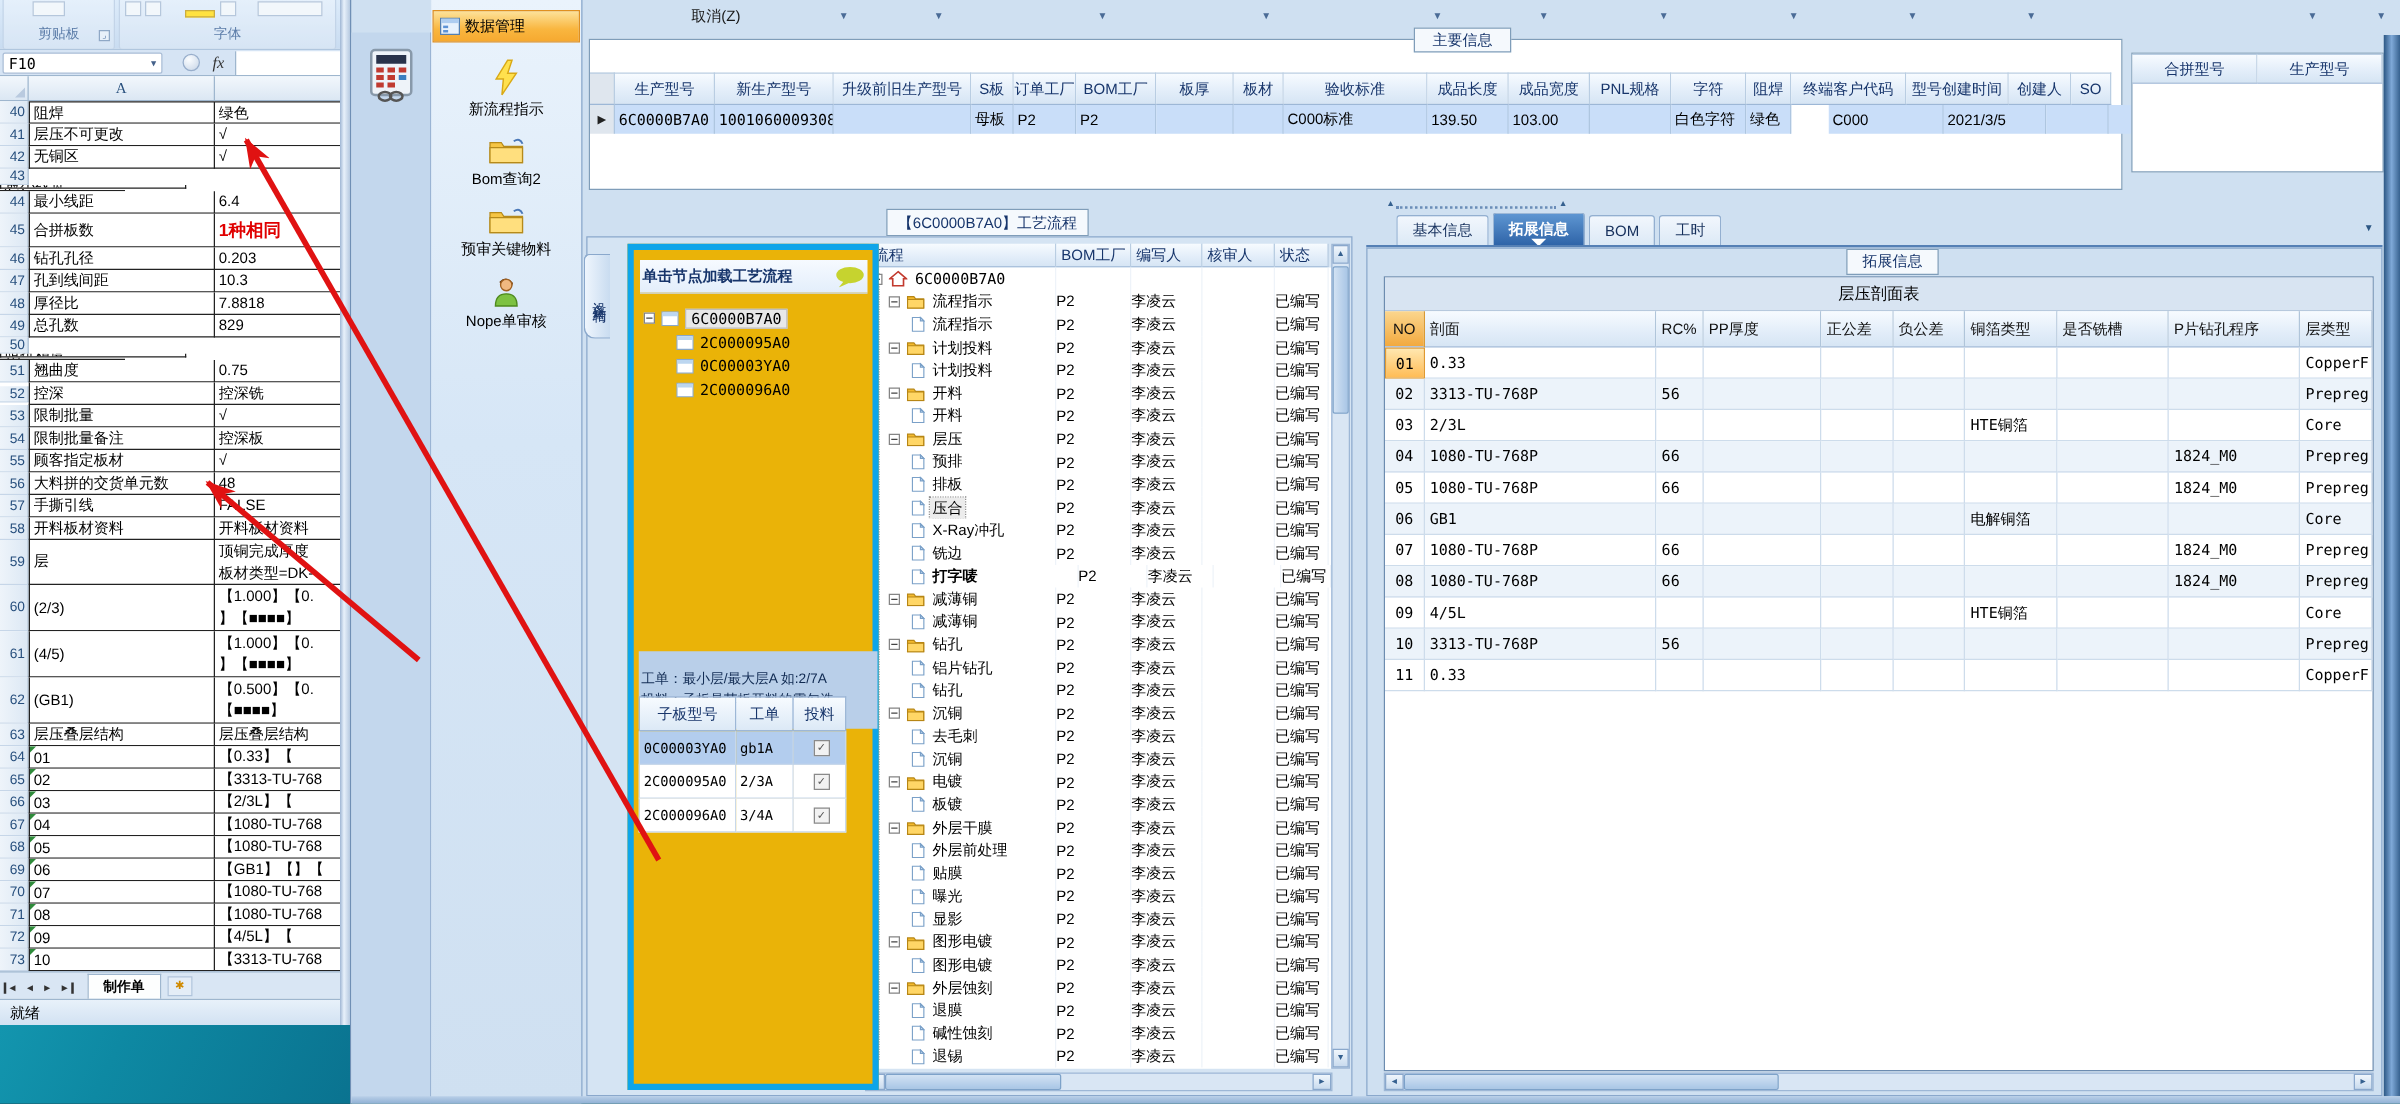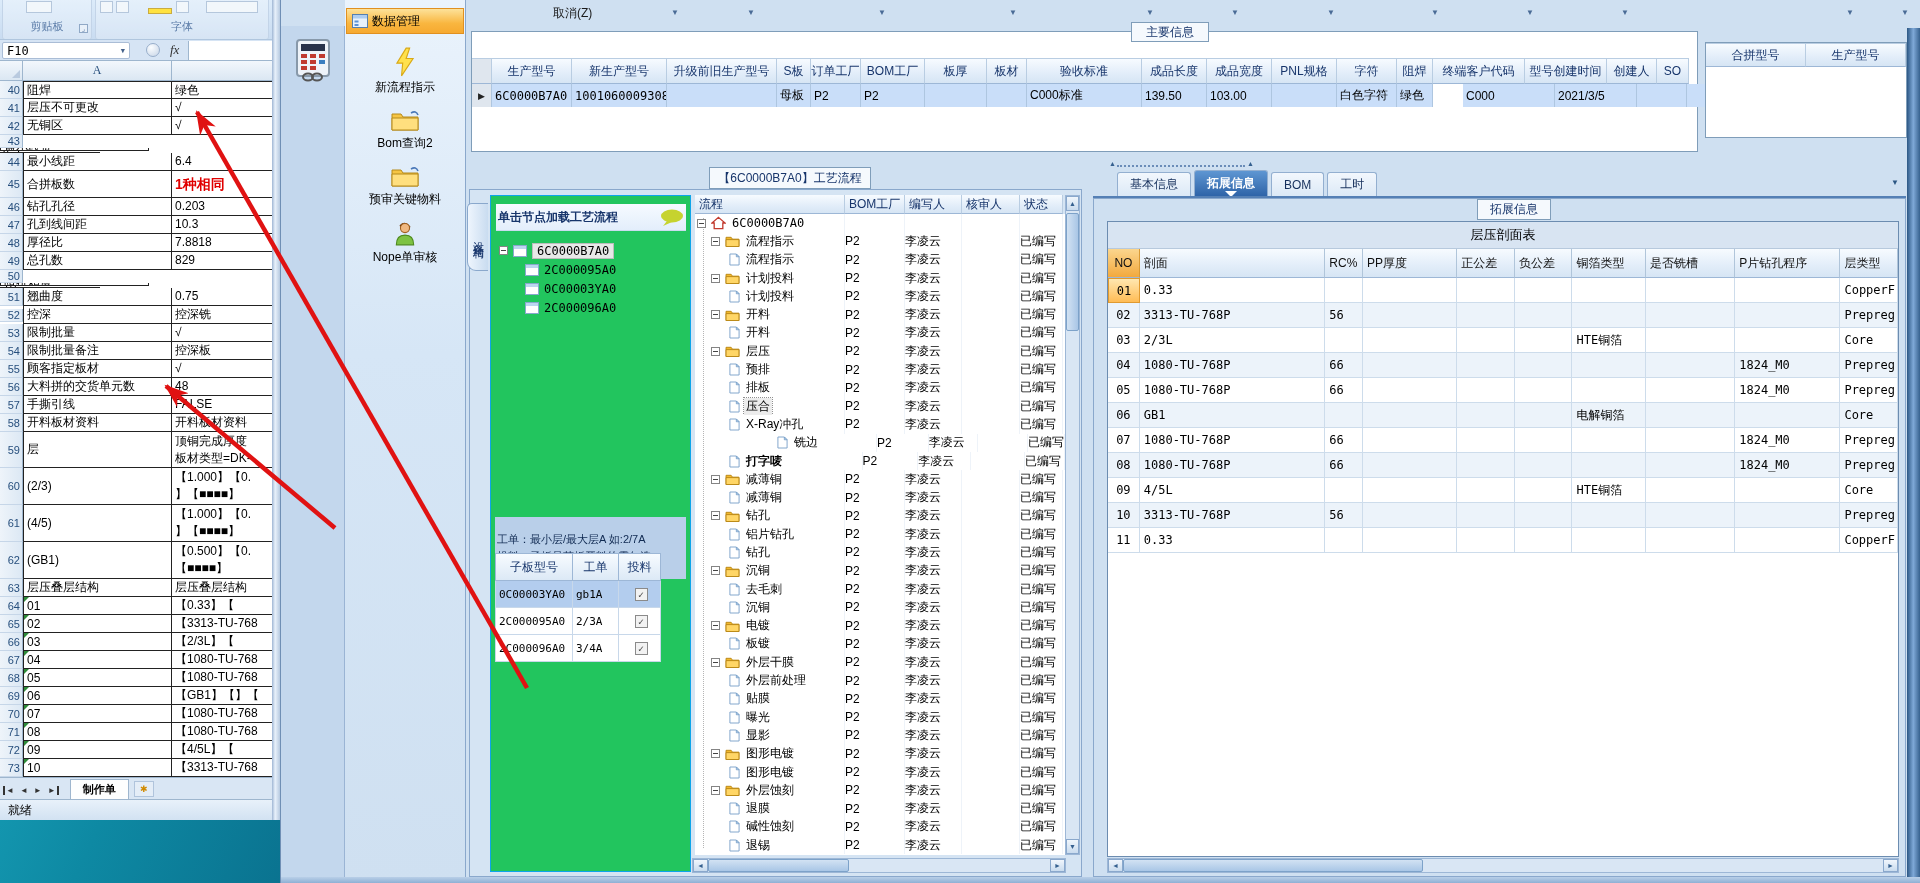--- a/index.html
+++ b/index.html
@@ -75,21 +75,21 @@
   .hcell{background:linear-gradient(#f7fbff,#e2edf9 60%,#d6e5f4);border-right:1px solid #b9cde2;border-top:1px solid #b9cde2;border-bottom:1px solid #9db7d6;color:#17356b;display:flex;align-items:center;justify-content:center;overflow:hidden;white-space:nowrap;font-size:12px}
   .dcell{background:#c9def9;border-right:1px solid #aec6e0;display:flex;align-items:center;padding-left:3px;overflow:hidden;white-space:nowrap}
   .selcell{background:#dfe6ee !important;color:#222;justify-content:center;padding-left:0}
   .merge-box{position:absolute;left:1424px;top:42px;width:202px;height:96px;background:#fff;border:1px solid #7f9db9}
   #mg-h{display:flex;height:24px}
   .redge{position:absolute;left:1626px;top:28px;width:14px;height:849px;background:linear-gradient(90deg,#2c5784,#7fa9d8 45%,#2c5784)}
 
   .flow-caption{position:absolute;left:428px;top:167px;width:162px;height:22px}
   .flow-box{position:absolute;left:188px;top:189px;width:613px;height:688px;border:1px solid #8aa8cc;background:#d5e4f3}
   .struct-tab{position:absolute;left:186px;top:203px;width:21px;height:68px;background:linear-gradient(90deg,#eef5fd,#c9dcf0);border:1px solid #8aa8cc;border-right:none;border-radius:5px 0 0 9px;writing-mode:vertical-rl;font-size:11px;color:#17356b;display:flex;align-items:center;justify-content:center;letter-spacing:2px;z-index:2}
-  .model-panel{position:absolute;left:209px;top:195px;width:201px;height:677px;background:#22c55e;border:1px solid #0ea5e9;z-index:1}
+  .model-panel{position:absolute;left:221px;top:195px;width:201px;height:677px;background:#eab308;border:5px solid #0ea5e9;z-index:1}
   .hint{position:absolute;left:5px;top:8px;right:4px;height:27px;display:flex;align-items:center;font-weight:bold;color:#17356b;font-size:12px;background:linear-gradient(#f6faff,#e3eefb);border-bottom:1px solid #cbdcee;padding:0 2px}
   .hint svg{margin-left:auto}
   #mtree{position:absolute;left:8px;top:45px;font-family:"DejaVu Sans Mono",monospace}
   .mrow{height:19px;display:flex;align-items:center}
   .mrow.child{margin-left:26px}
   .pm{width:9px;height:9px;border:1px solid #848484;background:#fff;position:relative;margin-right:5px;flex:none}
   .pm::after{content:"";position:absolute;left:1px;top:3px;width:5px;height:1px;background:#444}
   .mrow .ic{margin-right:5px;flex:none}
   .mroot-lbl{background:#e8e8e8;border:1px solid #bdbdbd;padding:0 4px}
   .note{position:absolute;left:4px;top:321px;width:191px;background:#b9cfe9;color:#102a52;font-size:11px;line-height:17px;padding:14px 2px}
@@ -926,21 +926,21 @@
                 </svg>
               </span>
               <span class="flbl">X-Ray冲孔</span>
             </div>
             <div class="fc" style="width: 60px;">P2</div>
             <div class="fc" style="width: 57px;">李凌云</div>
             <div class="fc" style="width: 58px;"></div>
             <div class="fc" style="width: 43px;">已编写</div>
           </div>
           <div class="fr">
-            <div class="fc" style="width: 150px; padding-left: 34px; margin-left: 48px;">
+            <div class="fc" style="width: 150px; padding-left: 34px;">
               <span class="ic">
                 <svg width="11" height="13" viewBox="0 0 12 14">
                   <path d="M1 1 h7 l3 3 v9 H1 Z" fill="#fff" stroke="#7aa0c8"></path>
                   <path d="M8 1 l3 3 h-3 Z" fill="#cfe4f8" stroke="#7aa0c8"></path>
                 </svg>
               </span>
               <span class="flbl">铣边</span>
             </div>
             <div class="fc" style="width: 60px;">P2</div>
             <div class="fc" style="width: 57px;">李凌云</div>

